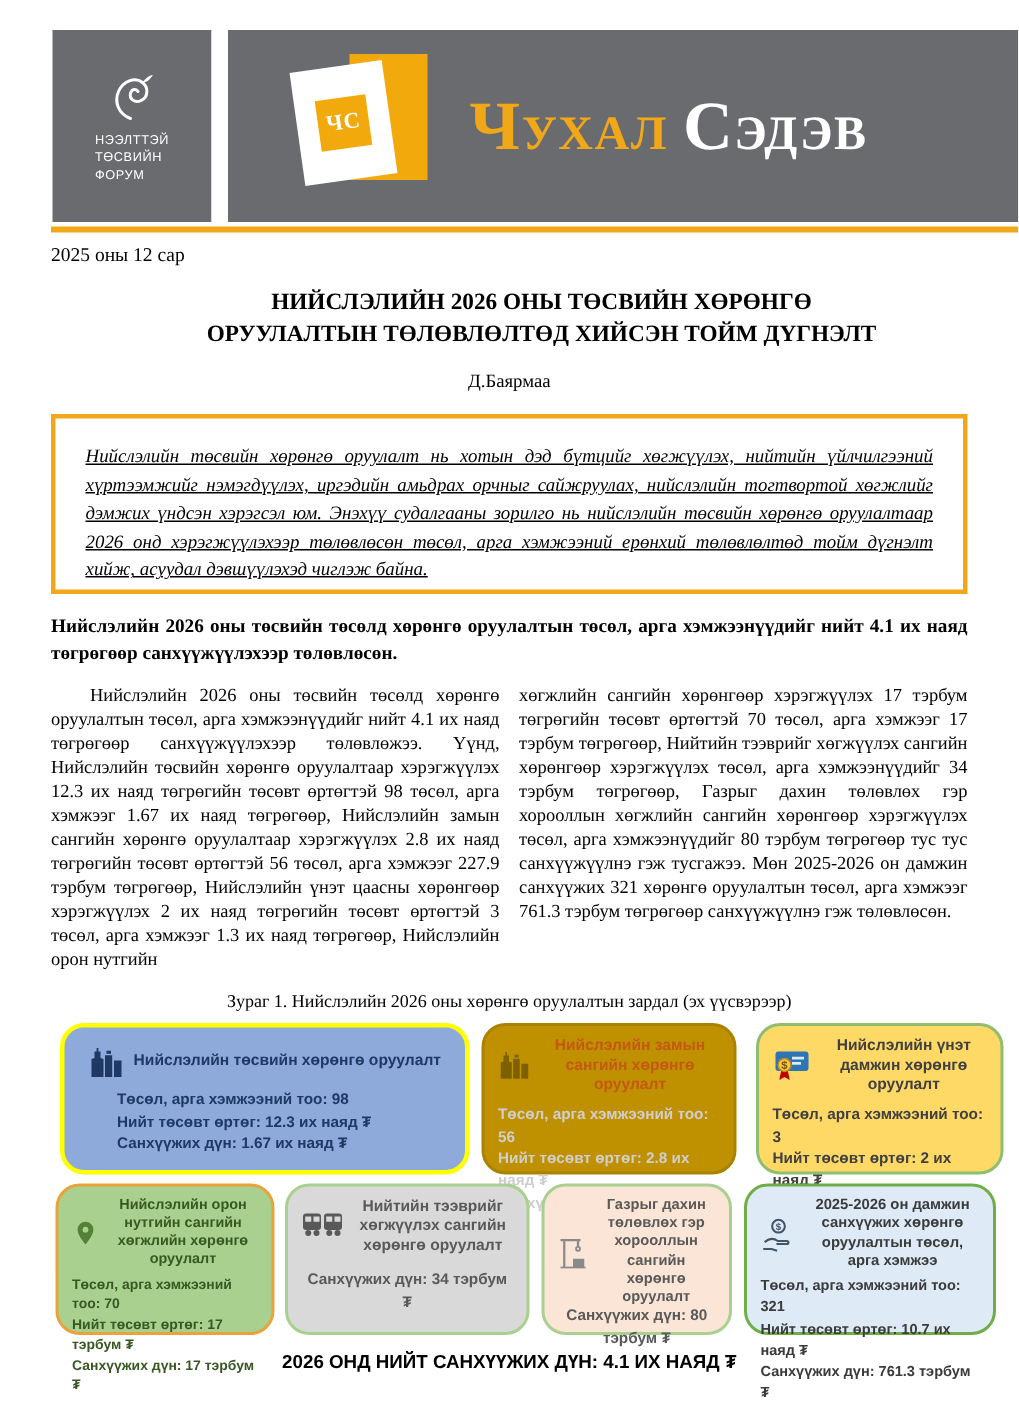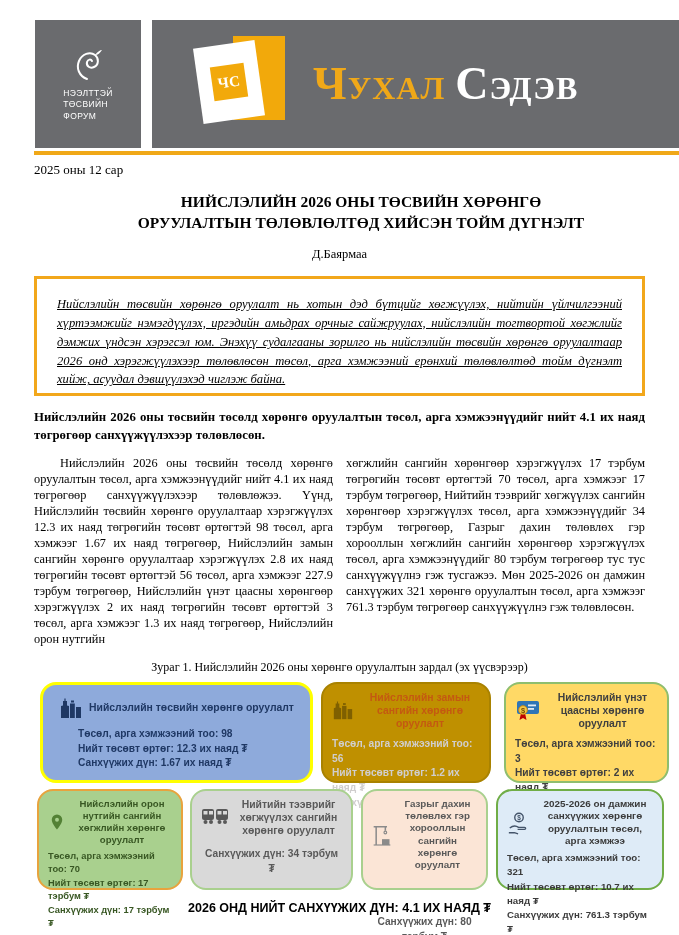--- a/index.html
+++ b/index.html
@@ -76,21 +76,21 @@
   .card-c1 { width:273px; background:#8EAADB; border:3px solid #FFFF00; color:#1F3864; margin-right:8px; }
   .card-c1 .card-head { margin-top:4px; }
   .card-c1 .card-lines { padding-left:26px; }
   .card-c2 { width:170px; background:#BF9000; border:2px solid #A98200; color:#D0CECE; margin-right:13px; }
   .card-c2 .card-title { color:#C45911; }
   .card-c3 { width:165px; background:#FFD966; border:2px solid #8FBE6E; color:#404040; }
   .card-c4 { width:146px; background:#A9D08E; border:2px solid #E8A33D; color:#385723; margin-right:7px; }
   .card-c4 .card-title { font-size:9.6px; }
   .card-c4 .card-lines { font-size:9.3px; margin-top:4px; }
   .card-c5 { width:163px; background:#D9D9D9; border:2px solid #A9D08E; color:#595959; margin-right:8px; }
-  .card-c6 { width:127px; background:#FBE5D6; border:2px solid #A9D08E; color:#595959; margin-right:8px;gap:44px; }
+  .card-c6 { width:127px; background:#FBE5D6; border:2px solid #A9D08E; color:#595959; margin-right:8px; }
   .card-c6 .card-title { font-size:9.8px; }
   .card-c7 { width:168px; background:#DEEBF7; border:2px solid #70AD47; color:#3B3B3B; }
   .card-c7 .card-title { font-size:9.9px; }
   .card-c7 .card-lines { font-size:9.7px; margin-top:4px; }
 
   .total-line { margin-top:11px; text-align:center; font-family:"Liberation Sans","DejaVu Sans",sans-serif;
     font-weight:bold; font-size:12.5px; }
 </style>
 </head>
 <body>
@@ -178,38 +178,38 @@
               <path d="M2 22V10l2-.6V5h1.4V2.6h1.2V5H8v4.4l2 .6v12z"></path>
               <path d="M11 22V7.5h4.8V22z"></path>
                 <rect x="12" y="4.5" width="3" height="2"></rect>
               <path d="M17 22V11h5v11z"></path>
             </svg>
           </span>
           <span class="card-title">Нийслэлийн замын сангийн хөрөнгө оруулалт</span>
         </div>
         <div class="card-lines">
           <div>Төсөл, арга хэмжээний тоо: 56</div>
-          <div>Нийт төсөвт өртөг: 1.2 их наяд ₮</div>
+          <div>Нийт төсөвт өртөг: 2.8 их наяд ₮</div>
           <div>Санхүүжих дүн: 227.9 тэрбум ₮</div>
         </div>
       </div>
 
       <div class="card card-c3">
         <div class="card-head">
           <span class="icon">
             <svg width="26" height="26" viewBox="0 0 26 26">
               <rect x="2" y="4" width="22" height="13" rx="2" fill="#2E75B6"></rect>
               <rect x="13" y="7.5" width="8" height="1.8" fill="#ffffff" opacity=".85"></rect>
               <rect x="13" y="11" width="6" height="1.8" fill="#ffffff" opacity=".85"></rect>
               <path d="M6 16l-1.5 7 3.5-2 3.5 2L10 16z" fill="#C00000"></path>
               <circle cx="8" cy="13" r="4.3" fill="#F2C94C" stroke="#C98A12"></circle>
               <text x="8" y="15.6" font-size="7.5" text-anchor="middle" fill="#7A4E00" font-weight="bold" font-family="Liberation Sans, DejaVu Sans, sans-serif">$</text>
             </svg>
           </span>
-          <span class="card-title">Нийслэлийн үнэт цаасны хөрөнгө оруулалт</span>
+          <span class="card-title">Нийслэлийн үнэт дамжин хөрөнгө оруулалт</span>
         </div>
         <div class="card-lines">
           <div>Төсөл, арга хэмжээний тоо: 3</div>
           <div>Нийт төсөвт өртөг: 2 их наяд ₮</div>
           <div>Санхүүжих дүн: 1.3 их наяд ₮</div>
         </div>
       </div>
     </div>
 
     <div class="cards-row row2">

